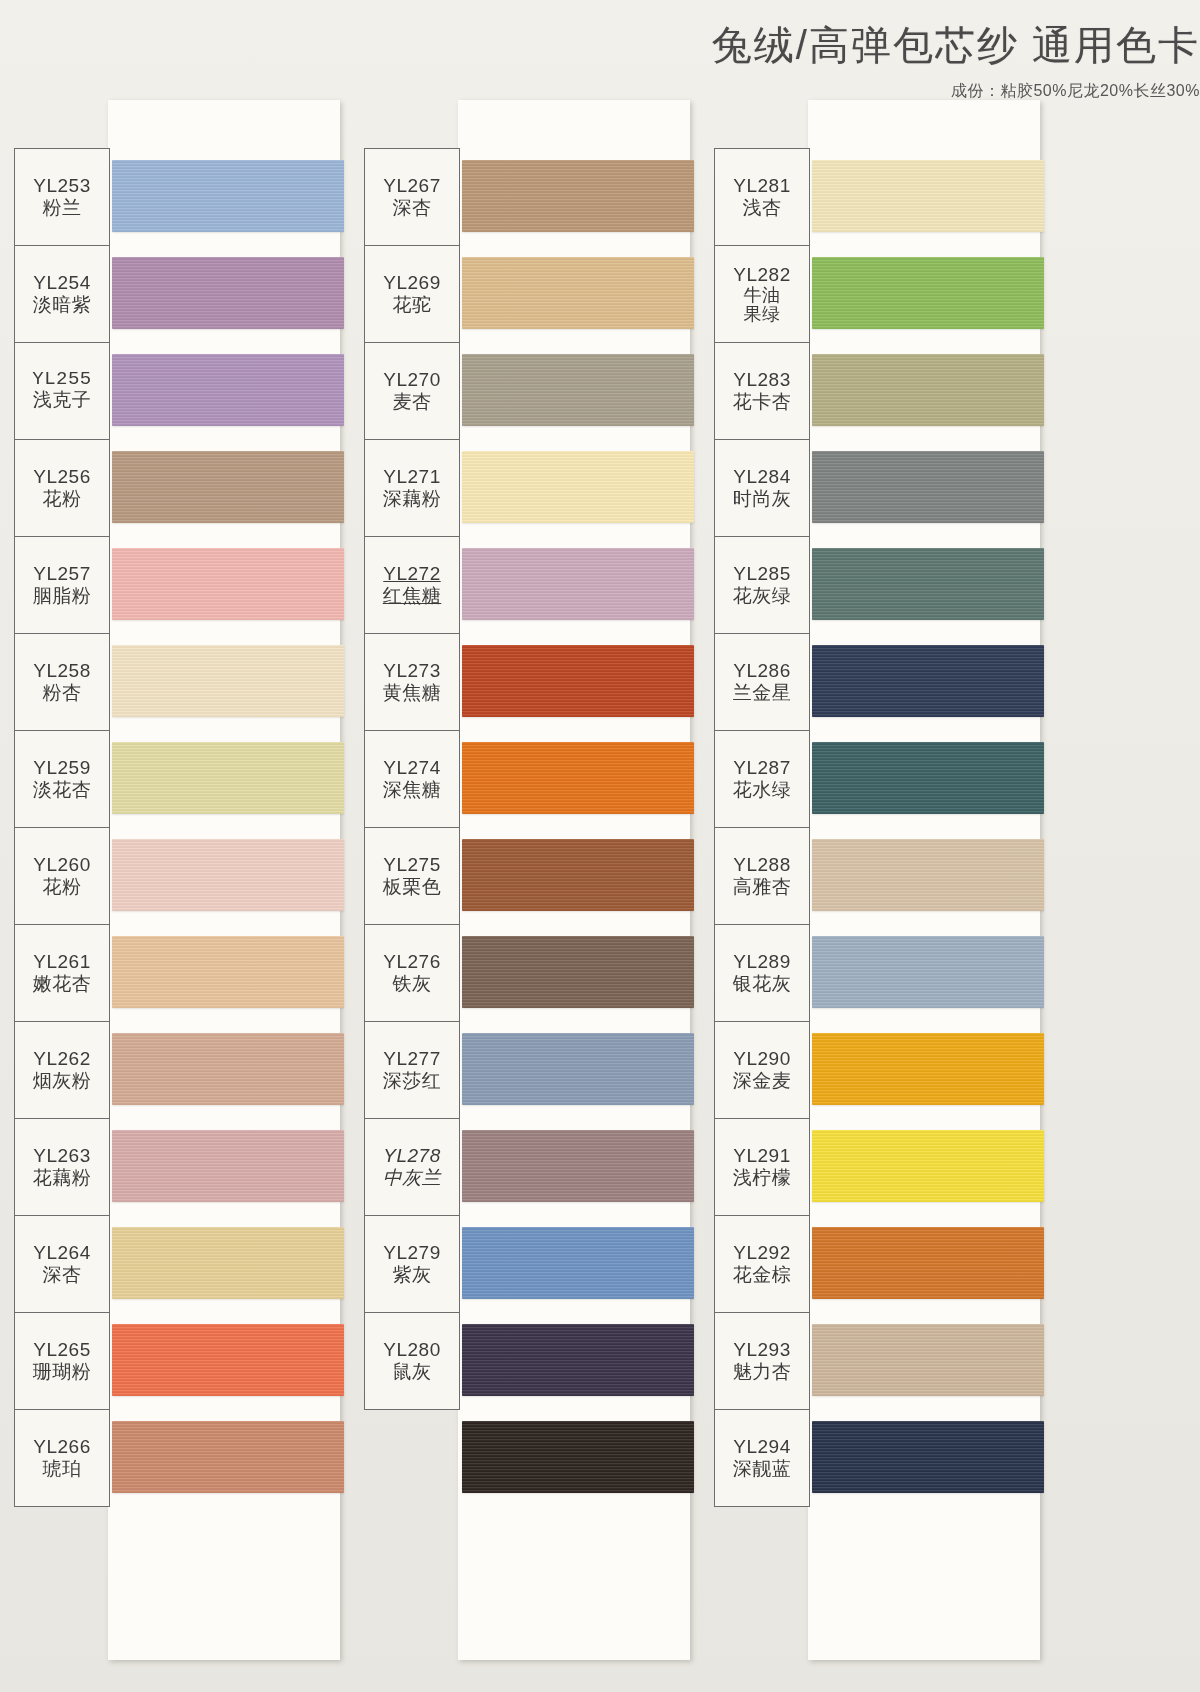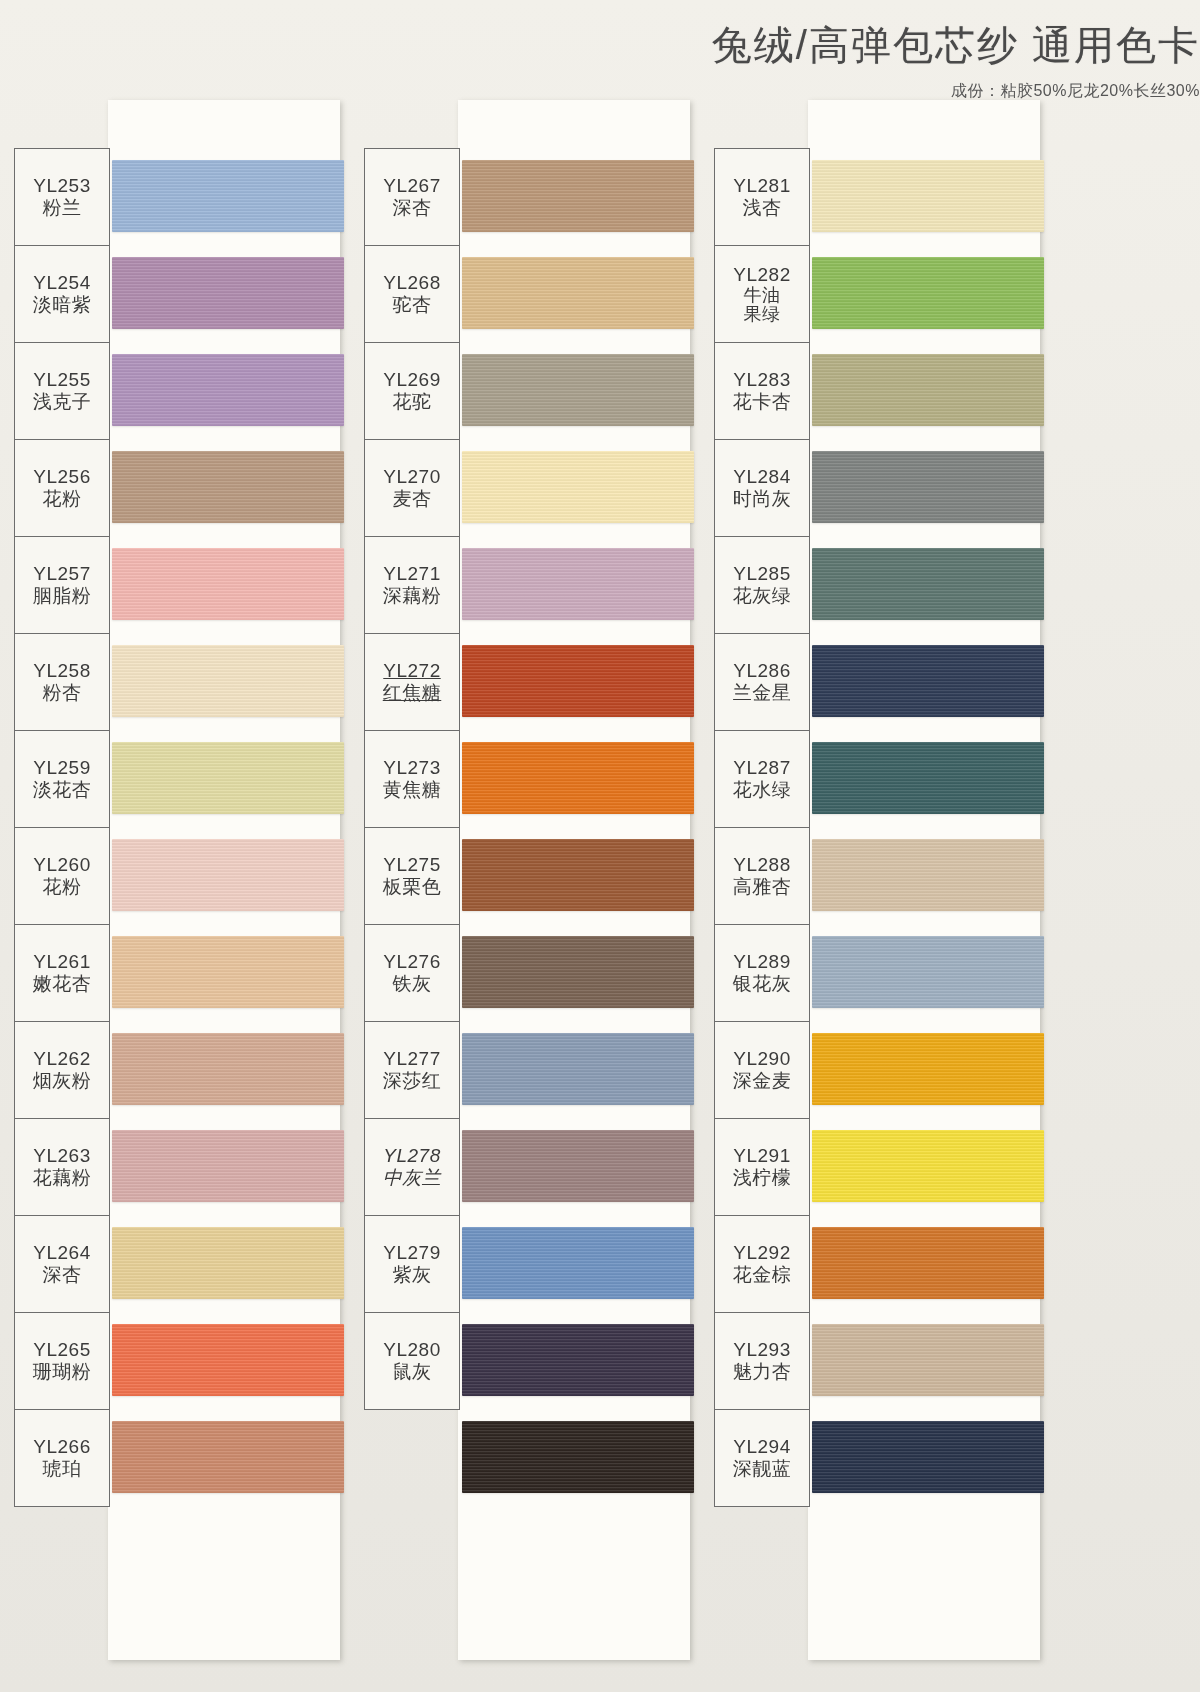--- a/index.html
+++ b/index.html
@@ -216,21 +216,21 @@
         </div>
       <div class="label-table">
           <div class="label-cell" style="height: 97px;">
             <div class="label-code">YL253</div>
             <div class="label-name">粉兰</div>
           </div>
           <div class="label-cell" style="height: 97px;">
             <div class="label-code">YL254</div>
             <div class="label-name">淡暗紫</div>
           </div>
-          <div class="label-cell" style="height: 97px;">
+          <div class="label-cell" style="height: 97px; font-family: Liberation Mono, monospace;">
             <div class="label-code">YL255</div>
             <div class="label-name">浅克子</div>
           </div>
           <div class="label-cell" style="height: 97px;">
             <div class="label-code">YL256</div>
             <div class="label-name">花粉</div>
           </div>
           <div class="label-cell" style="height: 97px;">
             <div class="label-code">YL257</div>
             <div class="label-name">胭脂粉</div>
@@ -318,24 +318,20 @@
           </div>
           <div class="swatch-slot" style="height: 97px;">
             <div class="swatch" title="YL280 鼠灰" style="background: rgb(46, 37, 32); top: 12px; height: 72px;"></div>
           </div>
         </div>
       <div class="label-table">
           <div class="label-cell" style="height: 97px;">
             <div class="label-code">YL267</div>
             <div class="label-name">深杏</div>
           </div>
-          <div class="label-cell" style="height: 97px;">
-            <div class="label-code">YL268</div>
-            <div class="label-name">驼杏</div>
-          </div>
           <div class="label-cell" style="height: 97px; justify-content: center;">
             <div class="label-code">YL269</div>
             <div class="label-name">花驼</div>
           </div>
           <div class="label-cell" style="height: 97px;">
             <div class="label-code">YL270</div>
             <div class="label-name">麦杏</div>
           </div>
           <div class="label-cell" style="height: 97px;">
             <div class="label-code">YL271</div>
@@ -343,20 +339,24 @@
           </div>
           <div class="label-cell" style="height: 97px; text-decoration: underline;">
             <div class="label-code">YL272</div>
             <div class="label-name">红焦糖</div>
           </div>
           <div class="label-cell" style="height: 97px;">
             <div class="label-code">YL273</div>
             <div class="label-name">黄焦糖</div>
           </div>
           <div class="label-cell" style="height: 97px;">
+            <div class="label-code">YL274</div>
+            <div class="label-name">深焦糖</div>
+          </div>
+          <div class="label-cell" style="height: 97px;">
             <div class="label-code">YL275</div>
             <div class="label-name">板栗色</div>
           </div>
           <div class="label-cell" style="height: 97px;">
             <div class="label-code">YL276</div>
             <div class="label-name">铁灰</div>
           </div>
           <div class="label-cell" style="height: 97px;">
             <div class="label-code">YL277</div>
             <div class="label-name">深莎红</div>

